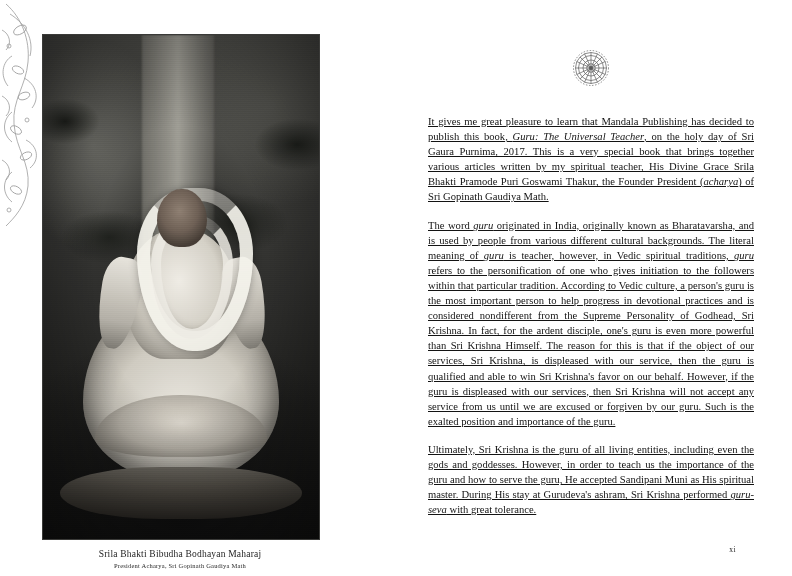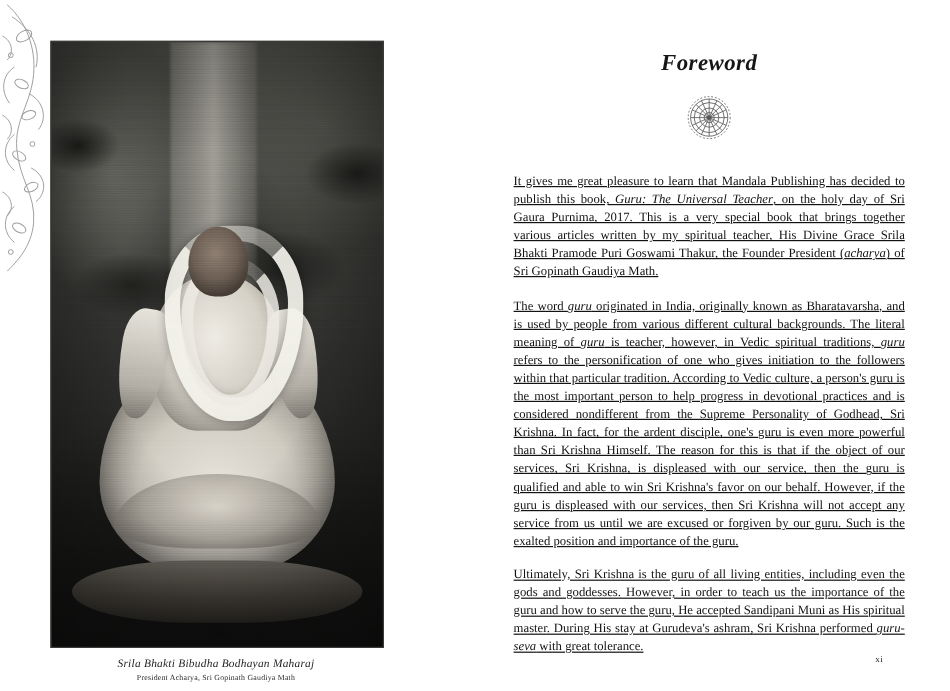--- a/index.html
+++ b/index.html
@@ -168,21 +168,20 @@
   }
 
   .caption {
     margin-top: 9px;
     text-align: center;
   }
   .caption-title {
     font-size: 9.5px;
     letter-spacing: 0.2px;
     color: #1d1d1d;
-    font-style: italic;
   }
   .caption-sub {
     font-size: 6.5px;
     letter-spacing: 0.2px;
     color: #2a2a2a;
     margin-top: 3px;
   }
 
   
   .text-panel {
@@ -277,21 +276,20 @@
       <div class="ph-vignette"></div>
       <div class="ph-grain"></div>
     </div>
     <div class="caption">
       <div class="caption-title">Srila Bhakti Bibudha Bodhayan Maharaj</div>
       <div class="caption-sub">President Acharya, Sri Gopinath Gaudiya Math</div>
     </div>
   </div>
 
   <div class="text-panel">
-    <h1 class="foreword-title">Foreword</h1>
 
     <div class="mandala-wrap">
       <svg width="44" height="44" viewBox="0 0 44 44" fill="none" stroke="#3c3c3c" stroke-width="0.7">
         <circle cx="22" cy="22" r="15.5"></circle>
         <circle cx="22" cy="22" r="12.5"></circle>
         <circle cx="22" cy="22" r="8"></circle>
         <circle cx="22" cy="22" r="4.2"></circle>
         <circle cx="22" cy="22" r="1.6" fill="#3c3c3c"></circle>
         <g>
           <path d="M22 6.5 L22 37.5"></path>

